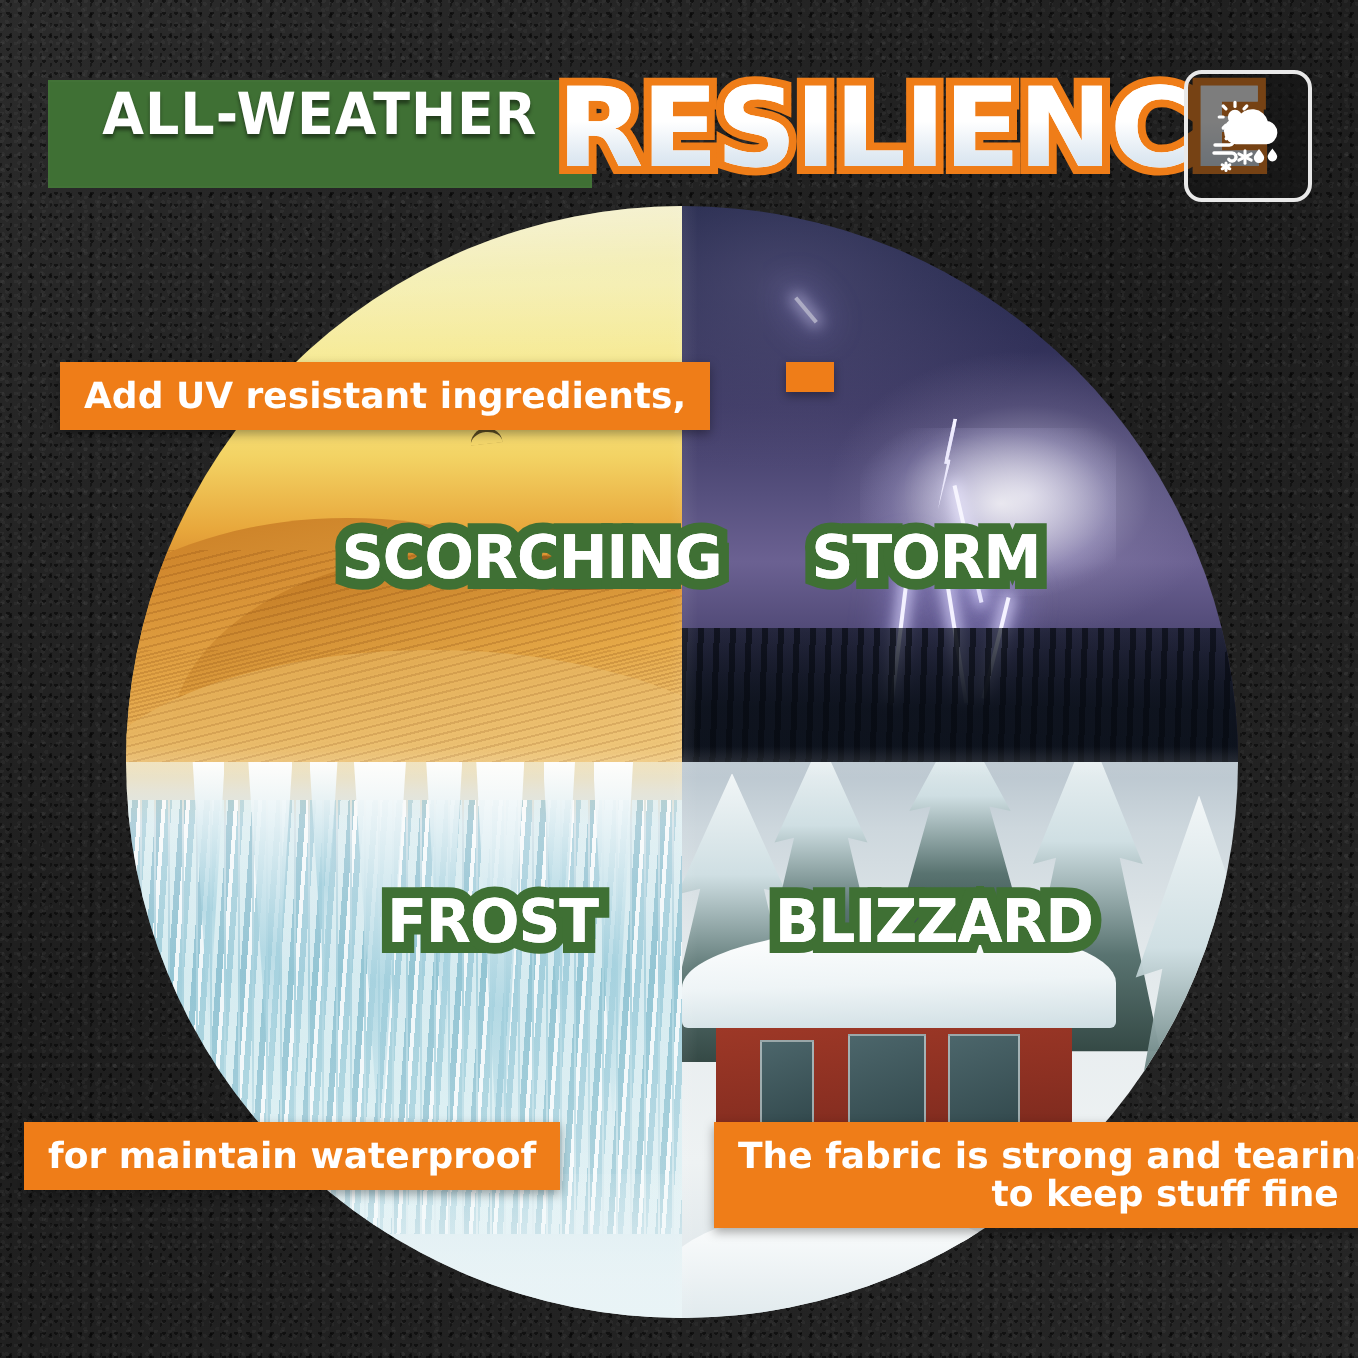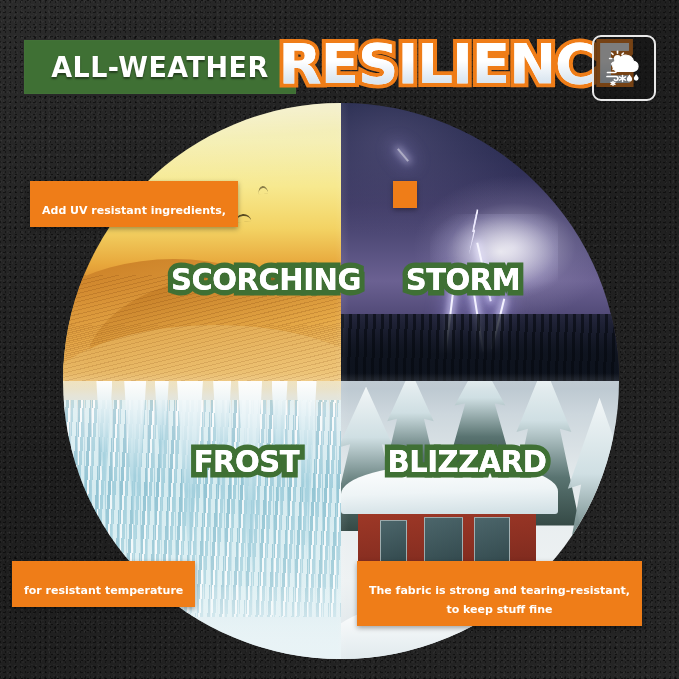--- a/index.html
+++ b/index.html
@@ -37,21 +37,20 @@
     height: 62px;
   }
   #green-bar {
     position: absolute;
     left: 0;
     top: 5px;
     width: 272px;
     height: 54px;
     background: #3f7034;
     display: flex;
-    align-items: center;
     justify-content: center;
     box-shadow: inset 0 0 0 1px rgba(255,255,255,.02);
   }
   #title-allweather {
     color: #fff;
     font-size: 29px;
     font-weight: 700;
     letter-spacing: 0.5px;
     font-family: "DejaVu Sans", sans-serif;
     transform: scaleX(.93);
@@ -301,24 +300,24 @@
   #badge-storm,     #badge-storm-f     { left: 404px; top: 265px; }
   #badge-frost,     #badge-frost-f     { left: 192px; top: 447px; }
   #badge-blizzard,  #badge-blizzard-f  { left: 385px; top: 447px; }
 
   
   .callout {
     position: absolute;
     background: #ef7d18;
     color: #ffffff;
     font-family: "DejaVu Sans", sans-serif;
-    font-size: 11px;
+    font-size: 18px;
     font-weight: 700;
     line-height: 19px;
-    padding: 20px 12px 7px;
+    padding: 8px 12px 7px;
     text-align: center;
     box-shadow: 0 2px 5px rgba(0,0,0,.35);
     white-space: nowrap;
   }
   .callout span { display: block; }
   #callout-scorching { left: 30px;  top: 181px; }
   #callout-storm     { left: 393px; top: 181px; }
   #callout-frost     { left: 12px;  top: 561px; }
   #callout-blizzard  { left: 357px; top: 561px; }
 </style>
@@ -438,21 +437,21 @@
   <span class="badge-fill" id="badge-blizzard-f">BLIZZARD</span>
 
   <div class="callout" id="callout-scorching">
     <span>Add UV resistant ingredients,</span>
   </div>
 
   <div class="callout" id="callout-storm">
   </div>
 
   <div class="callout" id="callout-frost">
-    <span>for resistant temperature</span>
+    <span>for maintain waterproof</span>
   </div>
 
   <div class="callout" id="callout-blizzard">
     <span>The fabric is strong and tearing-resistant,</span>
     <span>to keep stuff fine</span>
   </div>
 
 </div>
 
 </body></html>

